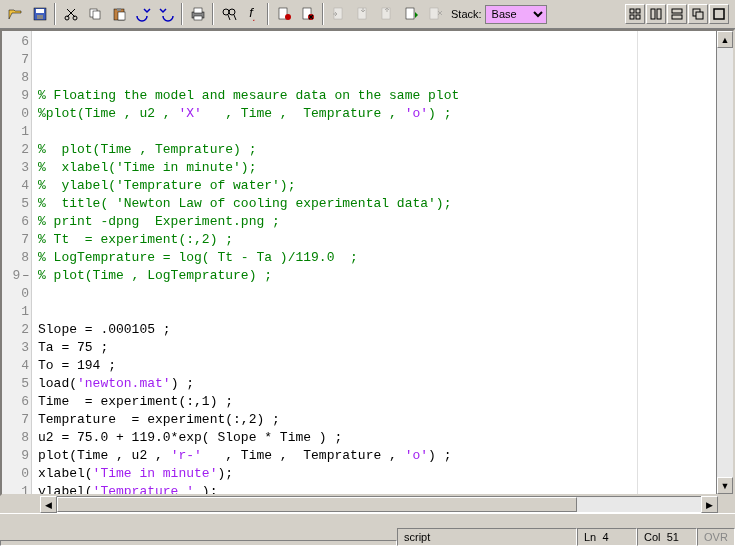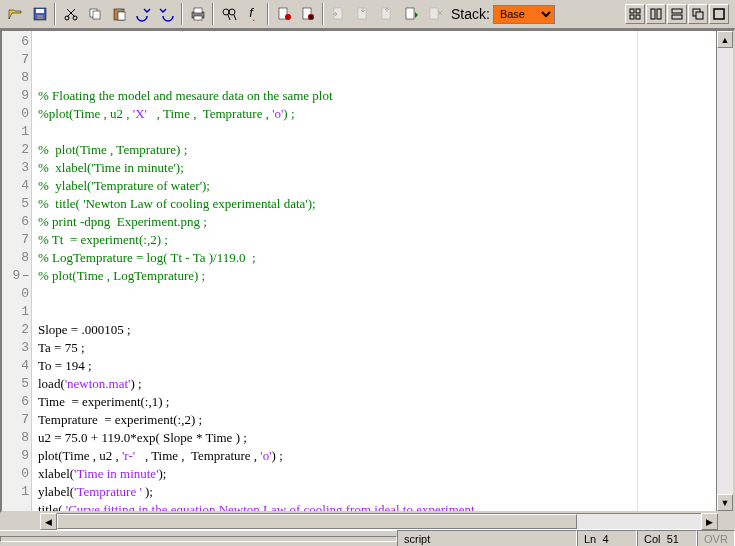--- a/index.html
+++ b/index.html
@@ -26,24 +26,24 @@
   height: 23px;
   border: 1px solid transparent;
   background: #d4d0c8;
   display: flex;
   align-items: center;
   justify-content: center;
   cursor: pointer;
   font-size: 13px;
 }
 .tb-sep { width: 5px; height: 22px; border-left: 1px solid #808080; border-right: 1px solid #fff; margin: 0 2px; width: 2px; }
-.stack-label { font-size: 14px; color: #000; margin-left: 4px; margin-right: 2px; }
+.stack-label { font-size: 11px; color: #000; margin-left: 4px; margin-right: 2px; }
 .stack-select {
   font-size: 11px;
-  background: #f97316;
+  background: #f0abfc;
   border: 1px solid #808080;
   height: 19px;
   width: 62px;
   padding: 0 2px;
 }
 .spacer { flex: 1; }
 .window-btns { display: flex; gap: 1px; margin-right: 2px; }
 .win-btn {
   width: 20px; height: 20px;
   border: 1px solid #808080;
@@ -69,21 +69,21 @@
   font-size: 13px;
   color: #888;
   text-align: right;
   padding-top: 2px;
   user-select: none;
 }
 .gutter-row { height: 18px; line-height: 18px; padding-right: 2px; display: flex; justify-content: flex-end; align-items: center; gap: 2px; }
 .fold-mark { color: #666; font-size: 11px; }
 .code-area {
   flex: 1;
-  font-family: Liberation Serif, serif;
+  font-family: Liberation Mono, monospace;
   font-size: 13px;
   line-height: 18px;
   padding: 2px 6px;
   white-space: pre;
   overflow: hidden;
   position: relative;
 }
 .code-line { height: 18px; }
 .cmt { color: #008000; }
 .str { color: #a020f0; }
@@ -132,25 +132,25 @@
   width: 520px;
   top: 0;
   bottom: 0;
   background: #d4d0c8;
   border: 1px solid #808080;
   border-top-color: #fff; border-left-color: #fff;
 }
 .hscroll-spacer { width: 40px; background: #d4d0c8; }
 .hscroll-right-gap { width: 17px; background: #d4d0c8; }
 .statusbar {
-  height: 16px;
+  height: 33px;
   background: #d4d0c8;
   border-top: 1px solid #fff;
   display: flex;
-  align-items: center;
+  align-items: flex-end;
   font-size: 11px;
 }
 .status-cell {
   border: 1px solid #808080;
   border-top-color: #808080;
   border-left-color: #808080;
   border-right-color: #fff;
   border-bottom-color: #fff;
   padding: 2px 6px;
   display: flex;

